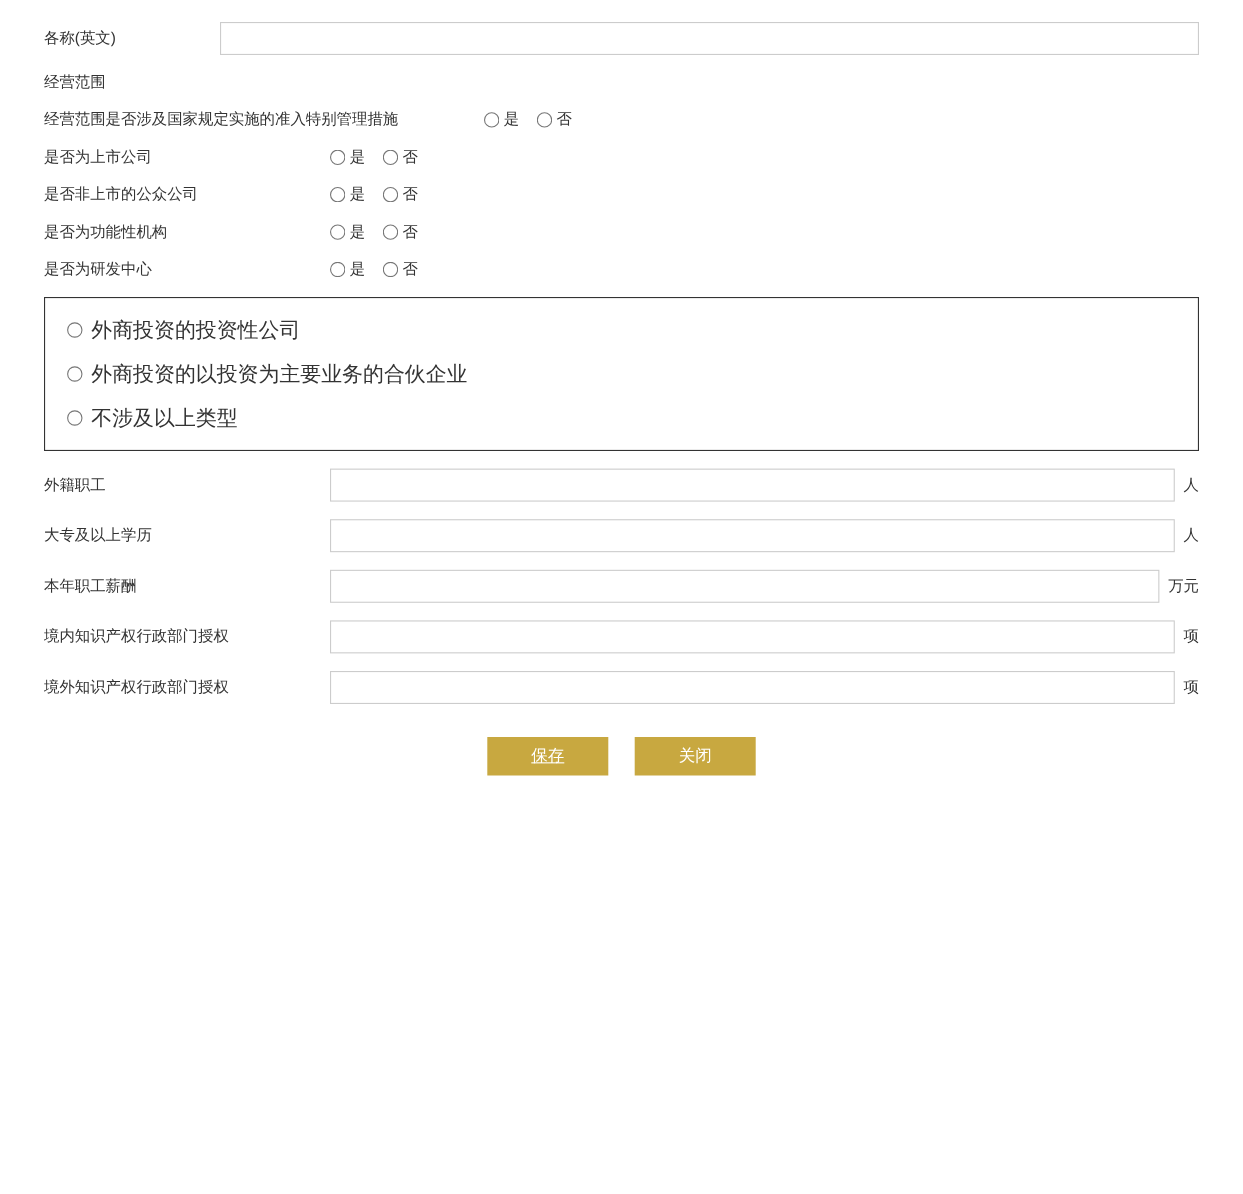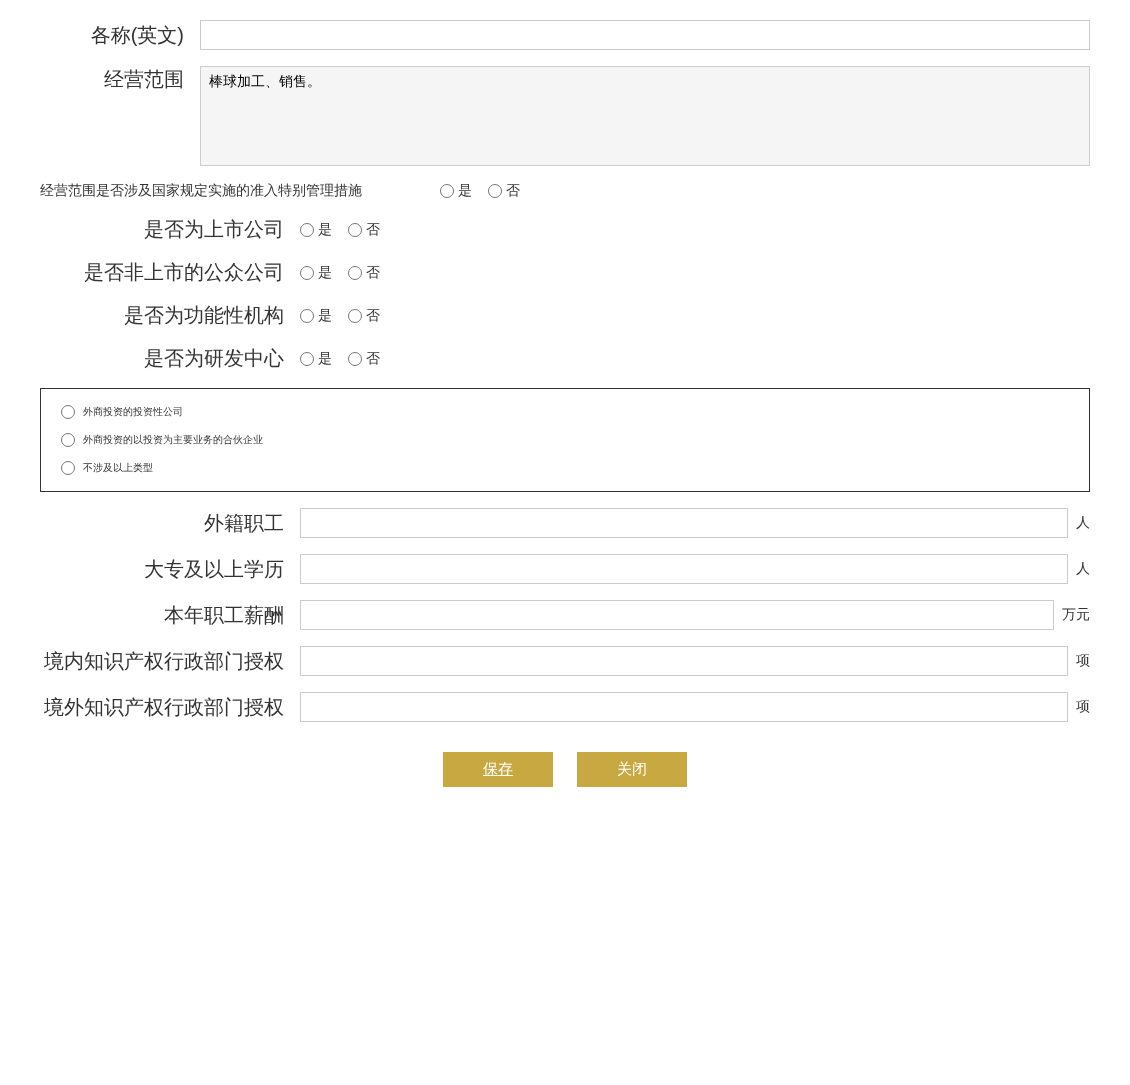--- a/index.html
+++ b/index.html
@@ -22,25 +22,25 @@
       width: 100%;
     }
 
     .form-row {
       display: flex;
       align-items: center;
       margin-bottom: 16px;
     }
 
     .form-label {
-      text-align: right;
+      text-align: left;
       min-width: 160px;
       padding-right: 16px;
       color: #333;
-      font-size: 20px;
+      font-size: 14px;
       flex-shrink: 0;
     }
 
     .form-label-wide {
       text-align: left;
       min-width: 400px;
       padding-right: 16px;
       color: #333;
       font-size: 14px;
       flex-shrink: 0;
@@ -117,21 +117,21 @@
       margin-bottom: 0;
     }
 
     .checkbox-row input[type="radio"] {
       width: 14px;
       height: 14px;
       cursor: pointer;
     }
 
     .checkbox-row label {
-      font-size: 10px;
+      font-size: 19px;
       cursor: pointer;
       text-align: right;
     }
 
     .textarea-row {
       display: flex;
       align-items: flex-start;
       margin-bottom: 16px;
     }
 
@@ -165,21 +165,20 @@
 
 <div class="form-container">
 
   <div class="form-row">
     <div class="form-label">各称(英文)</div>
     <input type="text" class="form-input" value="" style="">
   </div>
 
   <div class="textarea-row">
     <div class="form-label">经营范围</div>
-    <textarea class="form-textarea" style="">棒球加工、销售。</textarea>
   </div>
 
   <div class="form-row">
     <div class="form-label-wide">经营范围是否涉及国家规定实施的准入特别管理措施</div>
     <div class="radio-group">
       <div class="radio-item">
         <input type="radio" name="special_management" id="sm_yes" style="">
         <label for="sm_yes">是</label>
       </div>
       <div class="radio-item">

